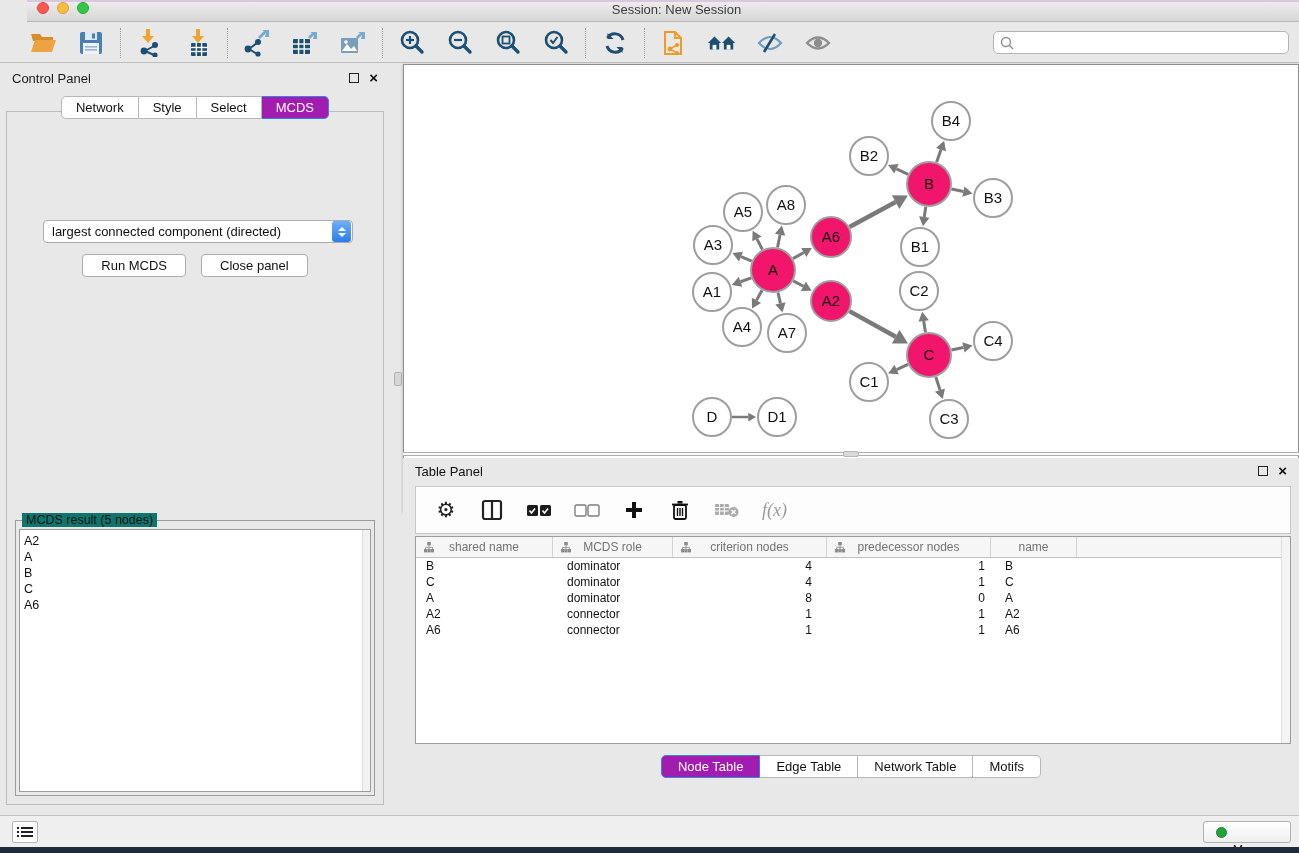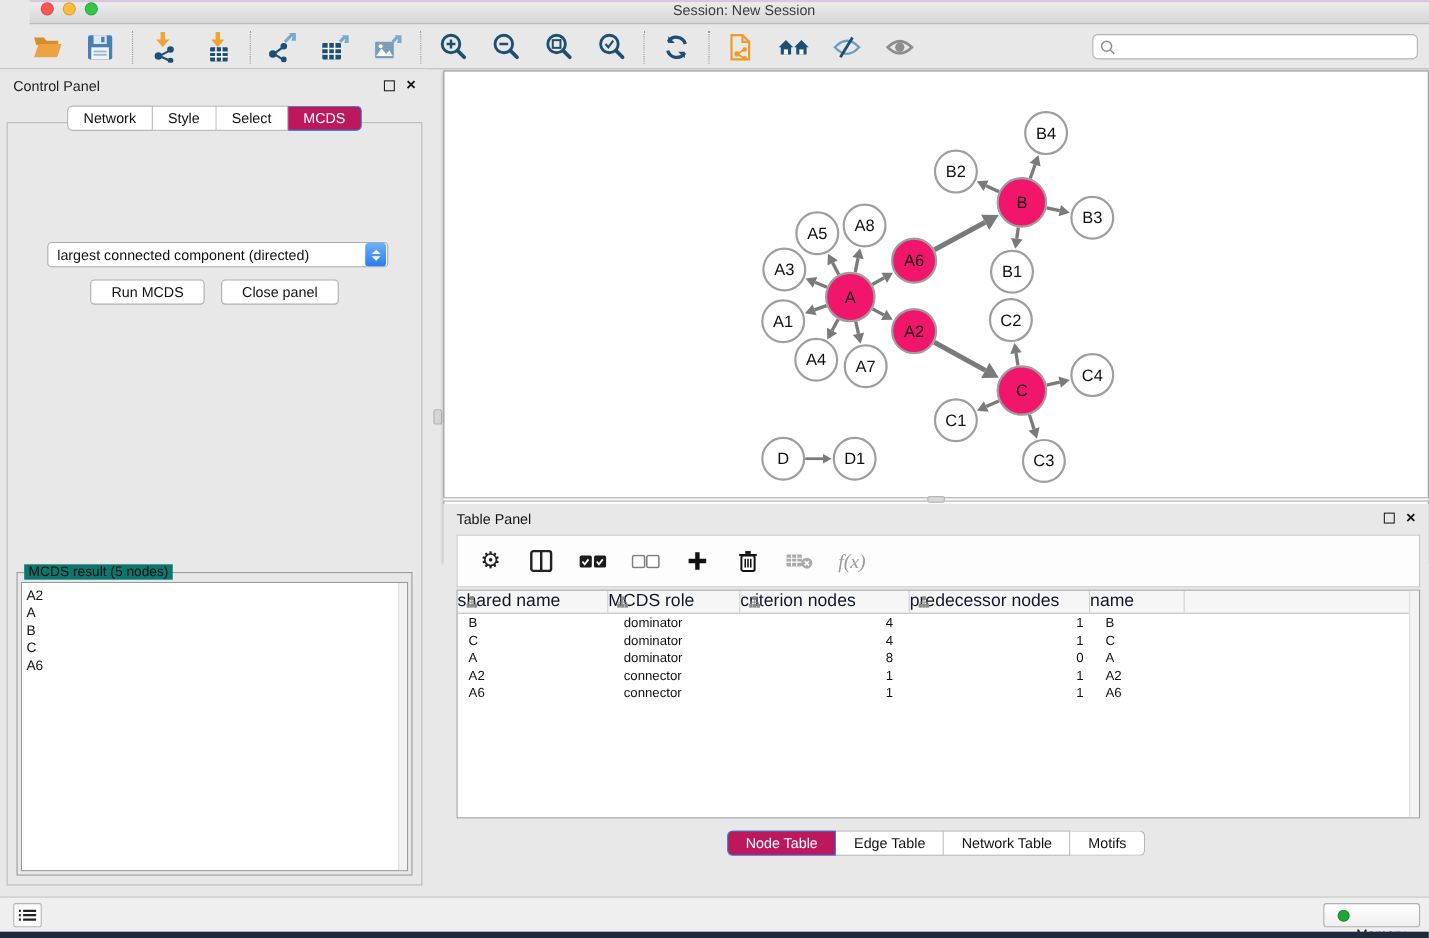--- a/index.html
+++ b/index.html
@@ -34,21 +34,21 @@
   .panel-head { height:30px; display:flex; align-items:center; padding:0 12px; }
   .panel-head .ph-title { font-size:13px; color:#1b1b1b; }
   .panel-head .ph-icons { margin-left:auto; display:flex; gap:10px; align-items:center; }
   .float-box { width:10px; height:10px; border:1.5px solid #222; display:inline-block; }
   .close-x { font-size:15px; font-weight:bold; color:#111; line-height:10px; }
   .cp-body { position:absolute; left:6px; right:6px; top:48px; bottom:10px; border:1px solid #bcbcbc; background:#e8e8e8; }
   .seg-tabs { position:absolute; left:0; right:0; top:33px; display:flex; justify-content:center; z-index:3; }
   .seg { background:#ffffff; border:1px solid #b7b7b7; border-left:none; padding:3px 14px; font-size:13px; color:#111; }
   .seg:first-child { border-left:1px solid #b7b7b7; border-radius:5px 0 0 5px; }
   .seg:last-child { border-radius:0 5px 5px 0; }
-  .seg.active { background:#be185d; border-color:#2f86e0; color:#fff; }
+  .seg.active { background:#a21caf; border-color:#2f86e0; color:#fff; }
   .opt-label { position:absolute; left:0; right:0; top:90px; text-align:center; font-size:13px; }
   .dropdown { position:absolute; left:36px; right:30px; top:108px; height:23px; background:#fff;
     border:1px solid #ababab; border-radius:4px; display:flex; align-items:center; }
   .dropdown .dd-text { flex:1; padding-left:8px; font-size:13px; white-space:nowrap; overflow:hidden; }
   .dd-stepper { width:19px; height:21px; border-radius:3px; background:linear-gradient(#6cb0f9,#2e7de8);
     margin-right:1px; display:flex; flex-direction:column; align-items:center; justify-content:center; gap:2px; }
   .dd-stepper .tri { width:0; height:0; border-left:4px solid transparent; border-right:4px solid transparent; }
   .tri.up { border-bottom:4px solid #fff; }
   .tri.down { border-top:4px solid #fff; }
   .cp-buttons { position:absolute; left:0; right:0; top:142px; display:flex; justify-content:center; gap:15px; }
@@ -78,22 +78,22 @@
   
   .table-panel { position:absolute; left:403px; top:458px; width:896px; height:357px; background:#e8e8e8; }
   .tp-head { height:26px; display:flex; align-items:center; padding:0 12px; }
   .tp-toolbar { position:absolute; left:12px; right:8px; top:28px; height:48px; background:#fdfdfd;
     border:1px solid #c7c7c7; display:flex; align-items:center; gap:22px; padding-left:18px; }
   .tp-tool { display:flex; align-items:center; justify-content:center; min-width:24px; height:28px; }
   .gear-glyph { font-size:21px; color:#222; line-height:22px; }
   .fx-glyph { font-family:"Liberation Serif",serif; font-style:italic; font-size:18px; color:#9a9a9a; }
   .tp-table { position:absolute; left:12px; right:8px; top:78px; bottom:71px; background:#fff; border:1px solid #9d9d9d; overflow:hidden; }
   .tbl-header { display:flex; height:21px; background:#f6f6f6; border-bottom:1px solid #c2c2c2; }
-  .th { display:flex; align-items:center; justify-content:flex-start; position:relative; border-right:1px solid #d2d2d2;
-    font-size:16px; color:#0f172a; }
+  .th { display:flex; align-items:center; justify-content:center; position:relative; border-right:1px solid #d2d2d2;
+    font-size:12px; color:#737373; }
   .th .th-icon { position:absolute; left:8px; top:5px; }
   .th.filler { flex:1; border-right:none; }
   .tbl-body { position:relative; }
   .tr { display:flex; height:16px; align-items:center; }
   .td { font-size:12px; color:#111; white-space:nowrap; overflow:hidden; }
   .tbl-scroll { position:absolute; right:0; top:0; bottom:0; width:9px; background:#f4f4f4; border-left:1px solid #ddd; }
   .tp-tabs { position:absolute; left:0; right:0; bottom:37px; display:flex; justify-content:center; }
   .tp-tabs .seg { padding:3px 16px; }
 
   

